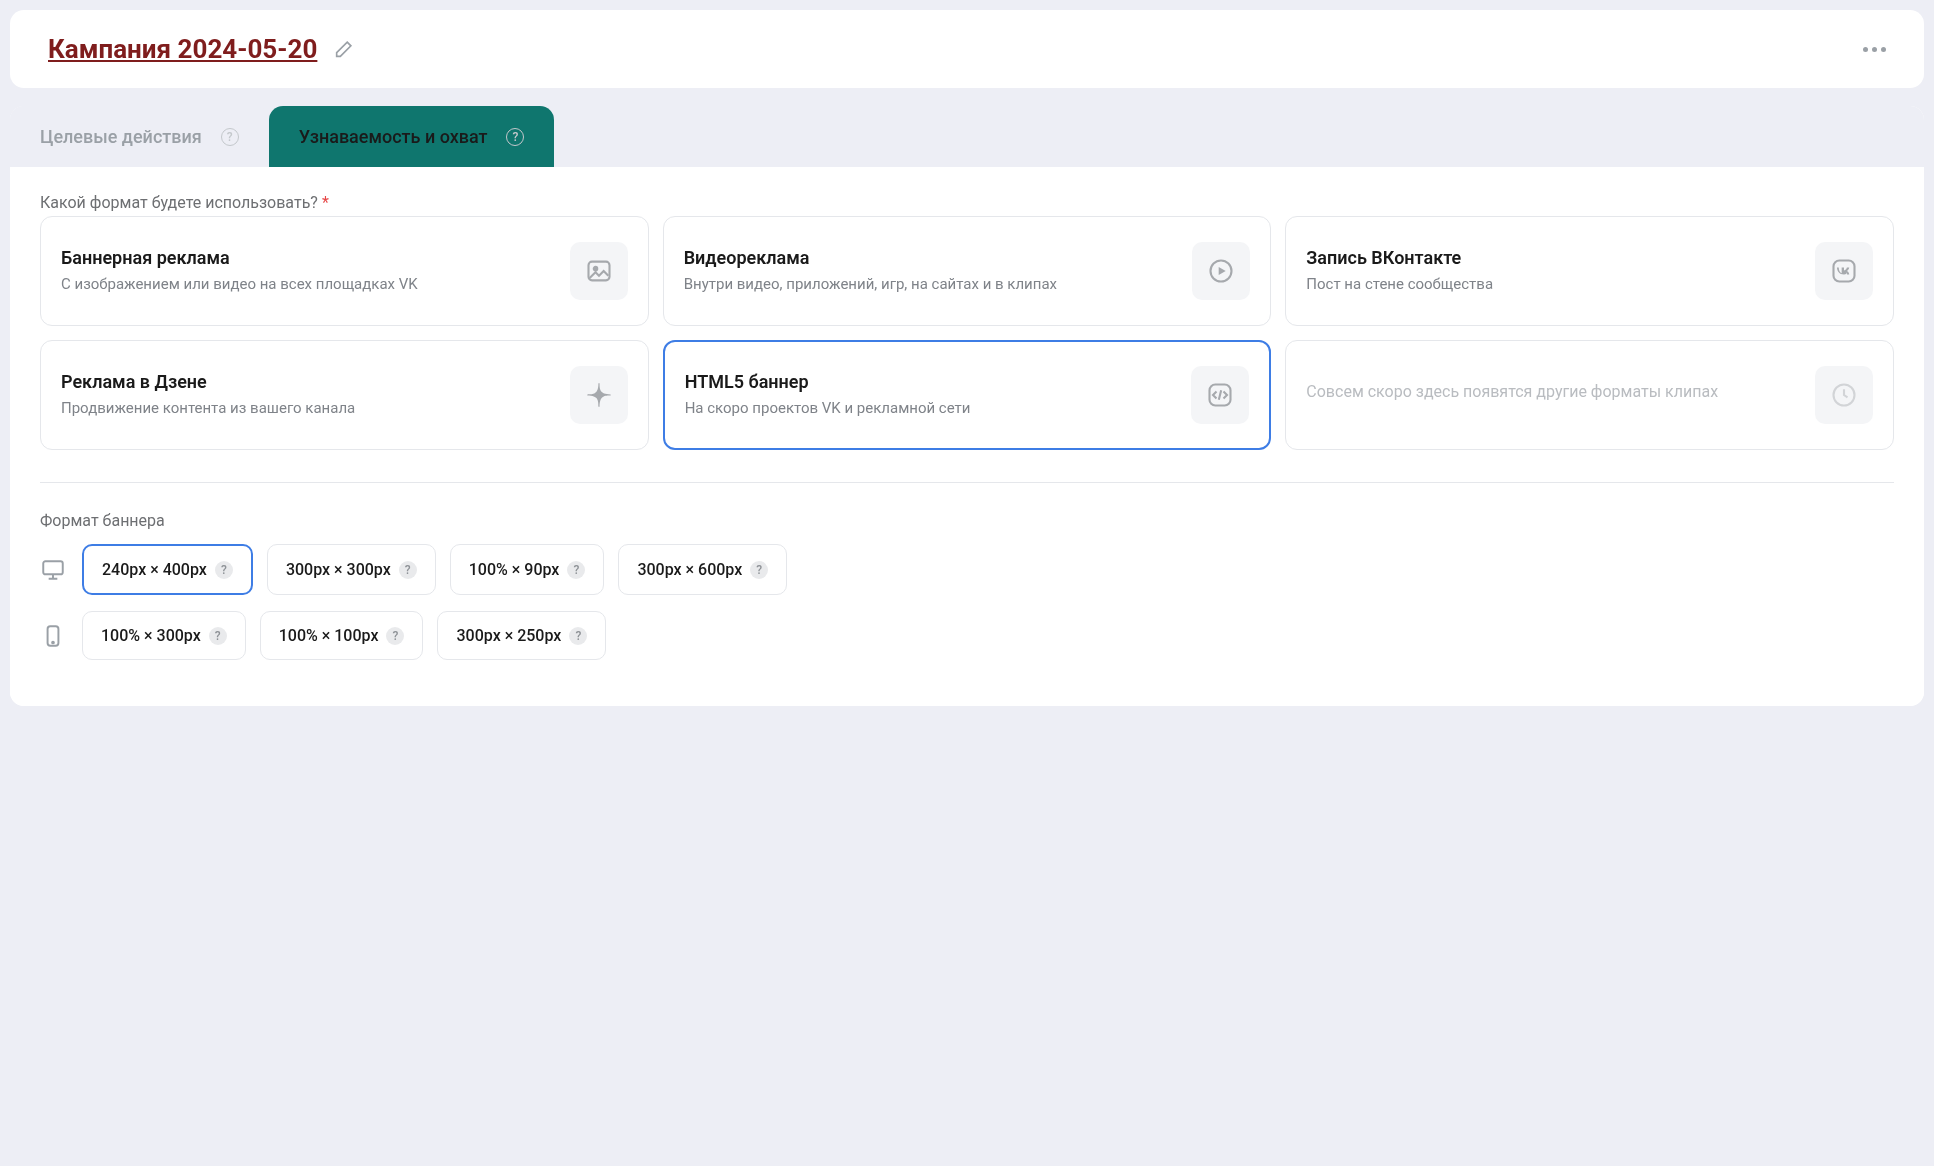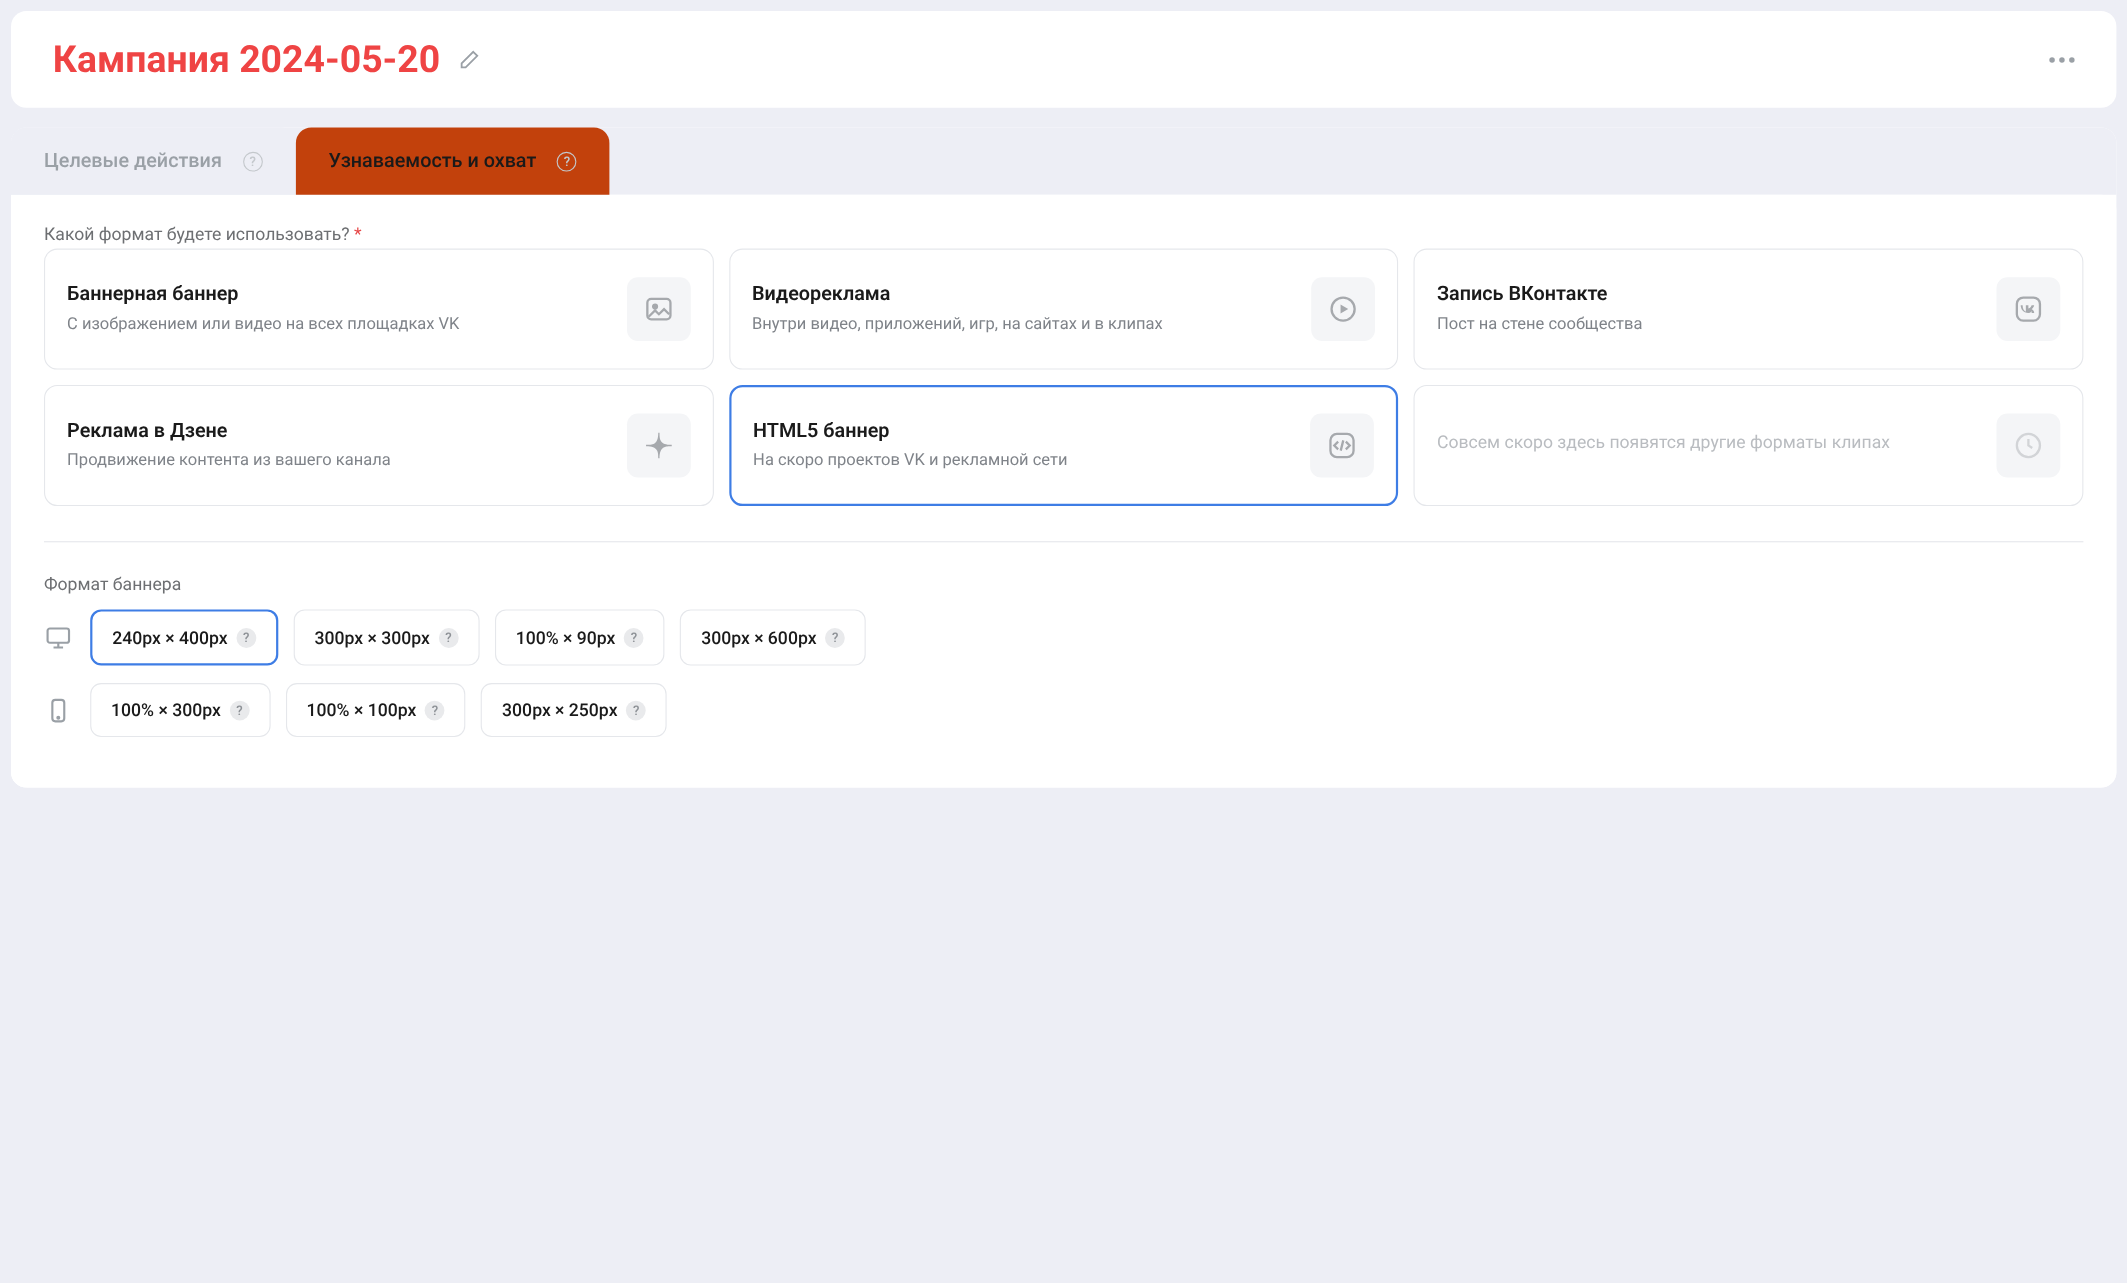--- a/index.html
+++ b/index.html
@@ -21,23 +21,24 @@
       align-items: center;
       justify-content: space-between;
       margin-bottom: 18px;
     }
     .header-left {
       display: flex;
       align-items: center;
       gap: 16px;
     }
     .page-title {
-      font-size: 34px;
+      font-size: 26px;
       font-weight: 700;
-      color: #ef4444;
+      color: #7f1d1d;
+      text-decoration: underline;
     }
     .edit-icon {
       width: 22px;
       height: 22px;
       stroke: #9aa0a6;
       fill: none;
       stroke-width: 1.8;
       cursor: pointer;
     }
     .more-icon {
@@ -68,21 +69,21 @@
       color: #9aa0a6;
       cursor: pointer;
       display: flex;
       align-items: center;
       gap: 19px;
       background: #edeef5;
       border-radius: 14px 14px 0 0;
     }
     .tab.active {
       color: #1a1a1a;
-      background: #c2410c;
+      background: #0f766e;
       text-align: center;
     }
     .help-circle {
       width: 18px;
       height: 18px;
       border: 1.5px solid #c4c8cc;
       border-radius: 50%;
       color: #c4c8cc;
       display: inline-flex;
       align-items: center;
@@ -246,21 +247,21 @@
   <div class="content-body">
     <div class="section-label">
       <span>Какой формат будете использовать?</span>
       <span class="req">*</span>
     </div>
 
     <div class="format-grid">
 
       <div class="format-card">
         <div>
-          <div class="format-title">Баннерная баннер</div>
+          <div class="format-title">Баннерная реклама</div>
           <div class="format-desc">С изображением или видео на всех площадках VK</div>
         </div>
         <div class="format-icon-box">
           <svg viewBox="0 0 24 24" fill="none" stroke="currentColor" stroke-width="1.8">
             <rect x="3" y="4" width="18" height="16" rx="3"></rect>
             <circle cx="9" cy="10" r="1.5" fill="currentColor"></circle>
             <path d="M4 18l5-5 3 3 4-4 4 4"></path>
           </svg>
         </div>
       </div>

